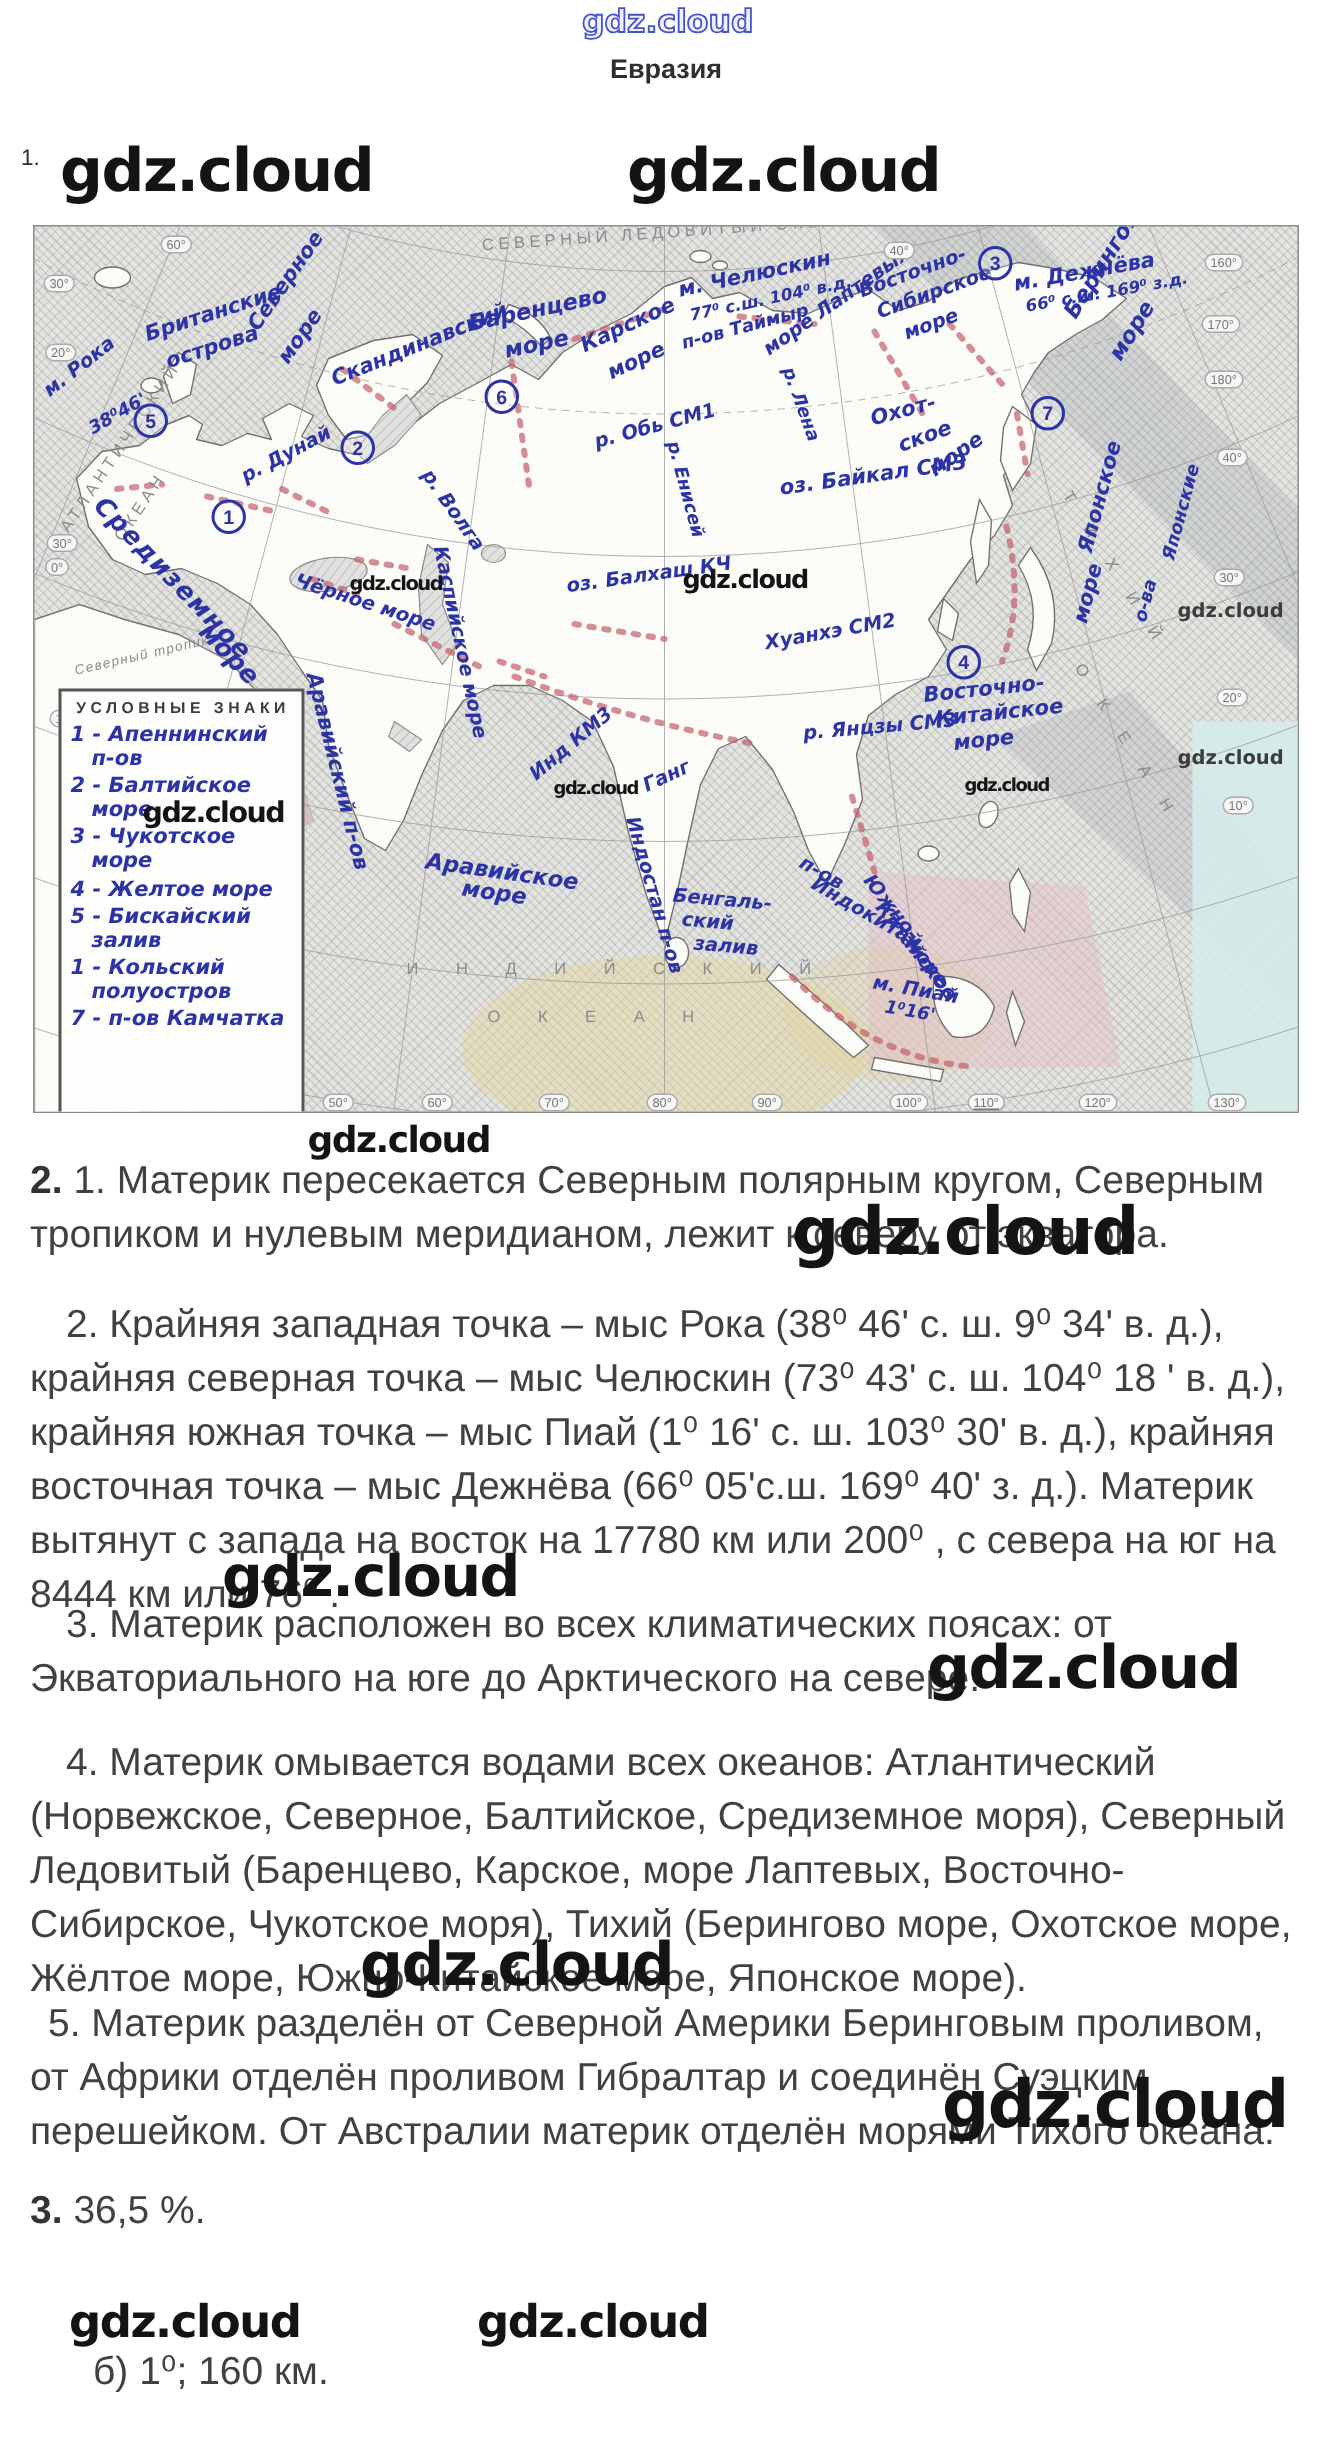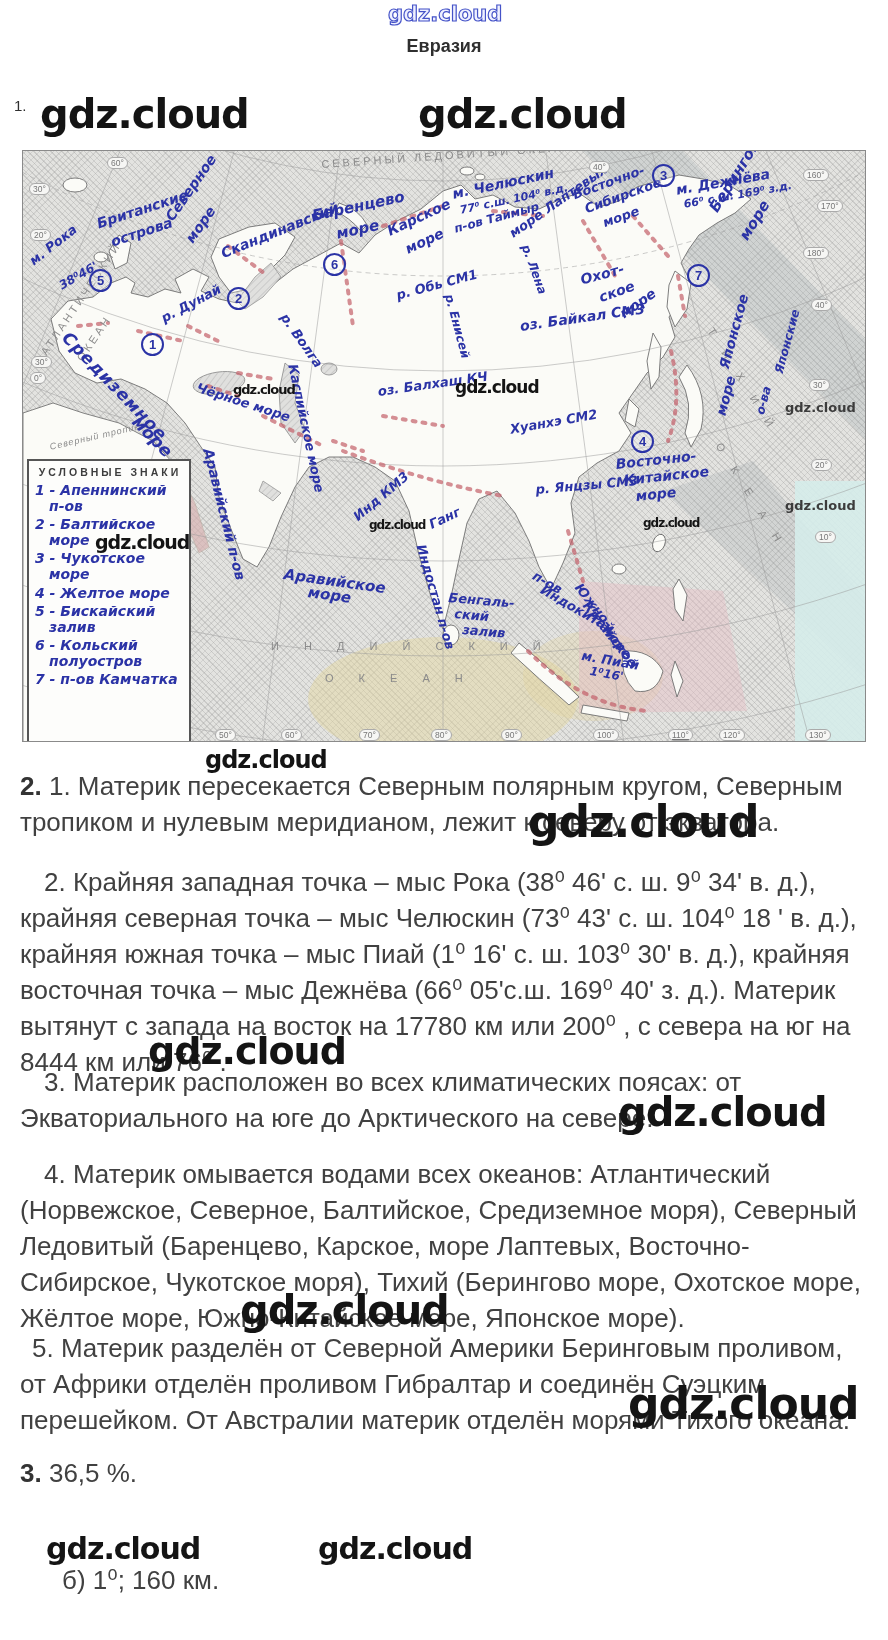--- a/index.html
+++ b/index.html
@@ -24,21 +24,21 @@
   .hw{position:absolute;color:#2b33a6;font-style:italic;font-weight:600;
       font-size:14px;white-space:nowrap;transform-origin:left top;line-height:1;
       font-family:"DejaVu Sans","Liberation Sans",sans-serif;}
   .circ{position:absolute;width:19px;height:19px;border:2px solid #2b33a6;border-radius:50%;
         color:#2b33a6;font-weight:700;font-size:13px;line-height:19px;text-align:center;
         background:rgba(255,255,255,.25);font-style:normal;}
   .printed{position:absolute;color:#8b8b8b;white-space:nowrap;transform-origin:left top;
            font-size:11px;letter-spacing:3px;line-height:1;}
   .tick{position:absolute;font-size:8.5px;color:#777;background:#f6f6f4;border:1px solid #aaa;
         border-radius:7px;padding:0 3px;line-height:10px;white-space:nowrap;}
-  .legend{position:absolute;left:4px;top:308px;width:164px;height:290px;background:#fdfdfb;
+  .legend{position:absolute;left:16px;top:308px;width:164px;height:290px;background:#fdfdfb;
           border:2px solid #555;box-sizing:border-box;padding:5px 4px 0 6px;}
   .legend-title{font-size:10.5px;font-weight:700;letter-spacing:3px;color:#3d3d3d;
                 text-align:center;margin-bottom:4px;white-space:nowrap;}
   .leg-item{color:#2b33a6;font-style:italic;font-weight:600;font-size:14px;line-height:1.15;
             font-family:"DejaVu Sans","Liberation Sans",sans-serif;
             padding-left:14px;text-indent:-14px;margin-bottom:2px;}
   
   .para{position:absolute;left:20px;width:846px;font-size:26px;line-height:36px;color:#414141;}
   .para .n{font-weight:700;color:#333;}
   .indent{text-indent:24px;}
@@ -231,44 +231,44 @@
     <span class="circ" style="left:608px;top:279px;">4</span>
 
     <span class="tick" style="left:6px;top:32px;">30°</span>
     <span class="tick" style="left:7px;top:78px;">20°</span>
     <span class="tick" style="left:8px;top:205px;">30°</span>
     <span class="tick" style="left:7px;top:221px;">0°</span>
     <span class="tick" style="left:10px;top:322px;">10°</span>
     <span class="tick" style="left:84px;top:6px;">60°</span>
     <span class="tick" style="left:566px;top:10px;">40°</span>
     <span class="tick" style="left:780px;top:18px;">160°</span>
-    <span class="tick" style="left:778px;top:49px;margin-left:16px;">170°</span>
+    <span class="tick" style="left:778px;top:59px;">170°</span>
     <span class="tick" style="left:780px;top:96px;">180°</span>
     <span class="tick" style="left:788px;top:148px;">40°</span>
     <span class="tick" style="left:786px;top:228px;">30°</span>
     <span class="tick" style="left:788px;top:308px;">20°</span>
     <span class="tick" style="left:792px;top:380px;">10°</span>
     <span class="tick" style="left:192px;top:578px;">50°</span>
     <span class="tick" style="left:258px;top:578px;">60°</span>
     <span class="tick" style="left:336px;top:578px;">70°</span>
     <span class="tick" style="left:408px;top:578px;">80°</span>
     <span class="tick" style="left:478px;top:578px;">90°</span>
     <span class="tick" style="left:570px;top:578px;">100°</span>
-    <span class="tick" style="left:645px;top:578px;text-decoration:underline;">110°</span>
+    <span class="tick" style="left:622px;top:578px;text-decoration:underline;">110°</span>
     <span class="tick" style="left:696px;top:578px;">120°</span>
     <span class="tick" style="left:782px;top:578px;">130°</span>
 
     <div class="legend">
       <div class="legend-title">УСЛОВНЫЕ  ЗНАКИ</div>
       <div class="leg-item">1 - Апеннинский п-ов</div>
       <div class="leg-item">2 - Балтийское море</div>
       <div class="leg-item">3 - Чукотское море</div>
       <div class="leg-item">4 - Желтое море</div>
       <div class="leg-item">5 - Бискайский залив</div>
-      <div class="leg-item">6 - Кольский полуостров</div>
+      <div class="leg-item">1 - Кольский полуостров</div>
       <div class="leg-item">7 - п-ов Камчатка</div>
     </div>
 
     <span class="wm" style="left:210px;top:232px;font-size:13px;">gdz.cloud</span>
     <span class="wm" style="left:432px;top:228px;font-size:17px;">gdz.cloud</span>
     <span class="wm wm-gray" style="left:762px;top:250px;font-size:13px;">gdz.cloud</span>
     <span class="wm wm-gray" style="left:762px;top:348px;font-size:13px;">gdz.cloud</span>
     <span class="wm" style="left:620px;top:366px;font-size:12px;">gdz.cloud</span>
     <span class="wm" style="left:346px;top:368px;font-size:12px;">gdz.cloud</span>
     <span class="wm" style="left:72px;top:382px;font-size:19px;">gdz.cloud</span>

